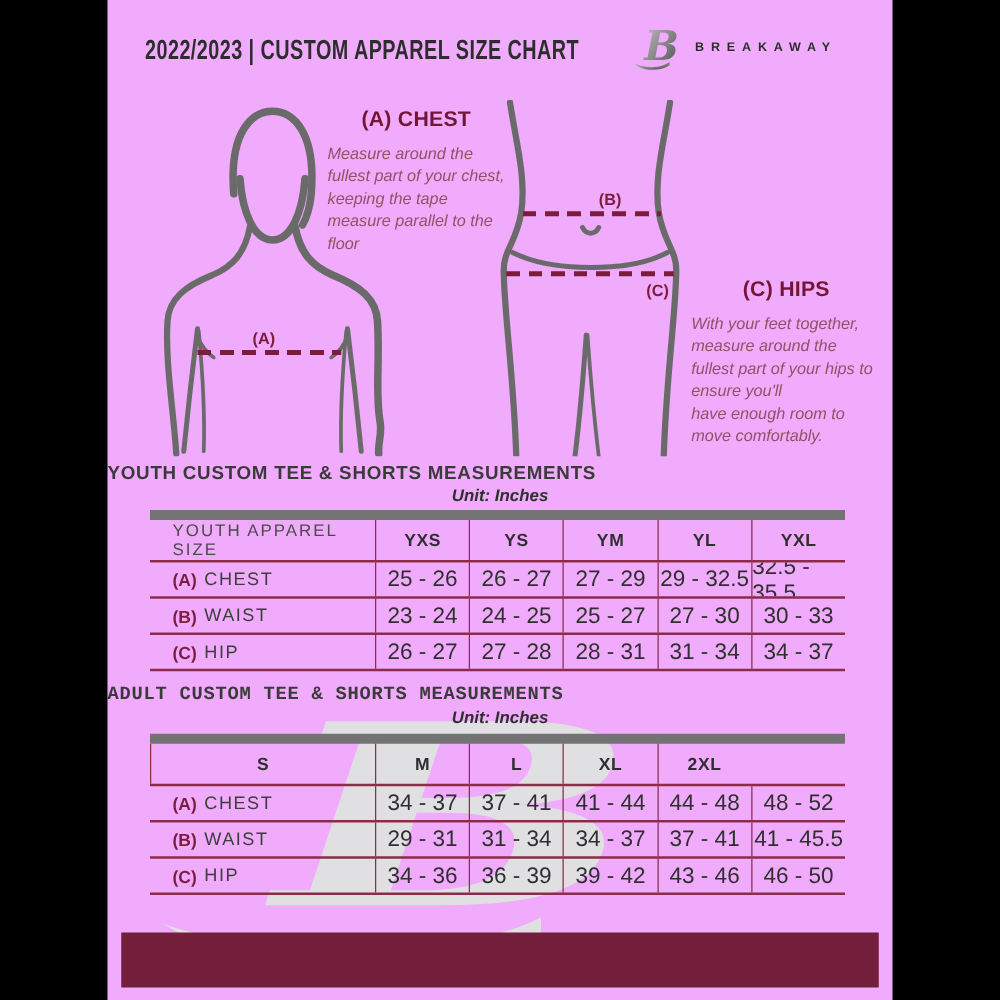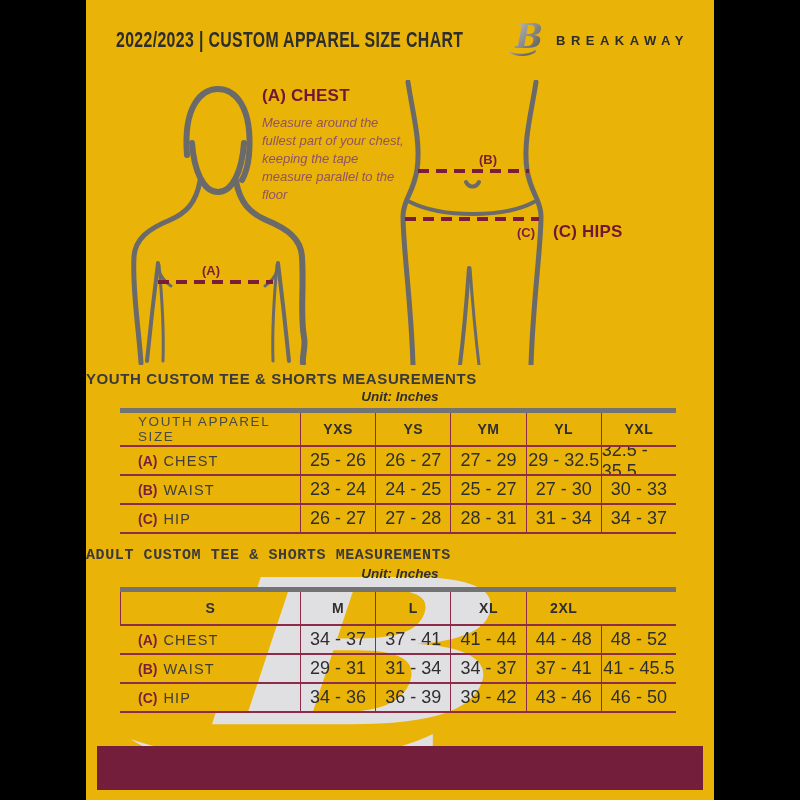--- a/index.html
+++ b/index.html
@@ -2,39 +2,39 @@
 <html><head>
 <meta charset="utf-8">
 <style>
   html,body { margin:0; padding:0; background:#000; }
   .stage {
     position:relative; width:800px; height:800px; background:#000;
     overflow:hidden; font-family:"Liberation Sans", sans-serif;
   }
   .doc {
     position:absolute; left:86px; top:0; width:628px; height:800px;
-    background:#eab308;
+    background:#f0abfc;
   }
   .abs { position:absolute; }
 
   
   .hdr-title {
     left:30px; top:27px; font-size:22px; font-weight:bold; color:#2d2d2d;
     letter-spacing:0.5px; white-space:nowrap;
     transform:scaleX(0.72); transform-origin:left top;
   }
   .brand {
-    left:470px; top:33px; font-size:13px; font-weight:bold;
+    left:470px; top:33px; font-size:10px; font-weight:bold;
     letter-spacing:5.5px; color:#2d2d2d; white-space:nowrap;
   }
   .logo { left:420px; top:17px; }
 
   
   .inst { z-index:2; }
-  .inst-title { font-size:17px; font-weight:800; color:#731536; letter-spacing:0.2px; }
+  .inst-title { font-size:17px; font-weight:800; color:#731536; letter-spacing:0.2px;text-align:center; }
   .inst-text {
     margin-top:8px; font-size:13px; font-style:italic; font-weight:500;
     color:#8e5266; line-height:1.38; white-space:pre-line;
   }
   .inst-chest { left:176px; top:86px;  width:142px; }
   .inst-waist { left:467px; top:88px;  width:142px; }
   .inst-hips  { left:467px; top:222px; width:152px; }
 
   
   .fig { stroke:#6a6a6a; fill:none; stroke-linecap:round; }
@@ -50,21 +50,21 @@
     color:#3a3a3a; letter-spacing:0.6px;
   }
   .sec-unit {
     left:0; width:628px; text-align:center; font-size:13.5px;
     font-style:italic; font-weight:600; color:#2f2f2f;
   }
 
   
   .stable {
     left:34px; width:556px; z-index:1;
-    border-top:5px solid #737373; border-bottom:2px solid #8c2c48;
+    border-top:8px solid #737373; border-bottom:2px solid #8c2c48;
   }
   .trow { display:grid; grid-template-columns:180px repeat(5,1fr); height:27px; }
   .trow.thead { height:32px; }
   .trow + .trow { border-top:2px solid #8c2c48; }
   .cell { display:flex; align-items:center; justify-content:center; overflow:hidden; }
   .cell.c0 { justify-content:flex-start; padding-left:18px; }
   .cell.sep { border-left:1.6px solid #8c2c48; }
   .size-label { font-size:13.5px; letter-spacing:1.6px; color:#4a4a4a; }
   .colhdr { font-size:14px; font-weight:bold; color:#2f2f2f; letter-spacing:0.5px; }
   .pfx { font-size:14px; font-weight:bold; color:#7b1d3d; margin-right:6px; }
@@ -132,20 +132,22 @@
 
     <div class="abs dash" style="left:319px; top:217px; width:134px;"></div>
     <div class="abs dash-label" style="left:431px; top:225px;">(C)</div>
 
     <div class="abs inst inst-chest">
       <div class="inst-title">(A) CHEST</div>
       <div class="inst-text">Measure around the fullest part of your chest, keeping the tape measure parallel to the floor</div>
     </div>
     <div class="abs inst inst-hips">
       <div class="inst-title">(C) HIPS</div>
+      <div class="inst-text">With your feet together, measure around the fullest part of your hips to ensure you'll
+have enough room to move comfortably.</div>
     </div>
 
     <svg class="abs wm" width="420" height="256" viewBox="0 0 100 104" preserveAspectRatio="none">
       <text x="58" y="74" font-family="'DejaVu Serif', serif" font-style="italic" font-weight="bold" font-size="82" text-anchor="middle" fill="#e0e0e3">B</text>
       <path d="M2 80 C 22 92, 58 92, 74 78 L 74 85 C 56 98, 18 98, 2 80 Z" fill="#e0e0e3"></path>
     </svg>
 
     <div class="abs sec-title" style="top:370px;">YOUTH CUSTOM TEE &amp; SHORTS MEASUREMENTS</div>
     <div class="abs sec-unit" style="top:389px;">Unit: Inches</div>
 

